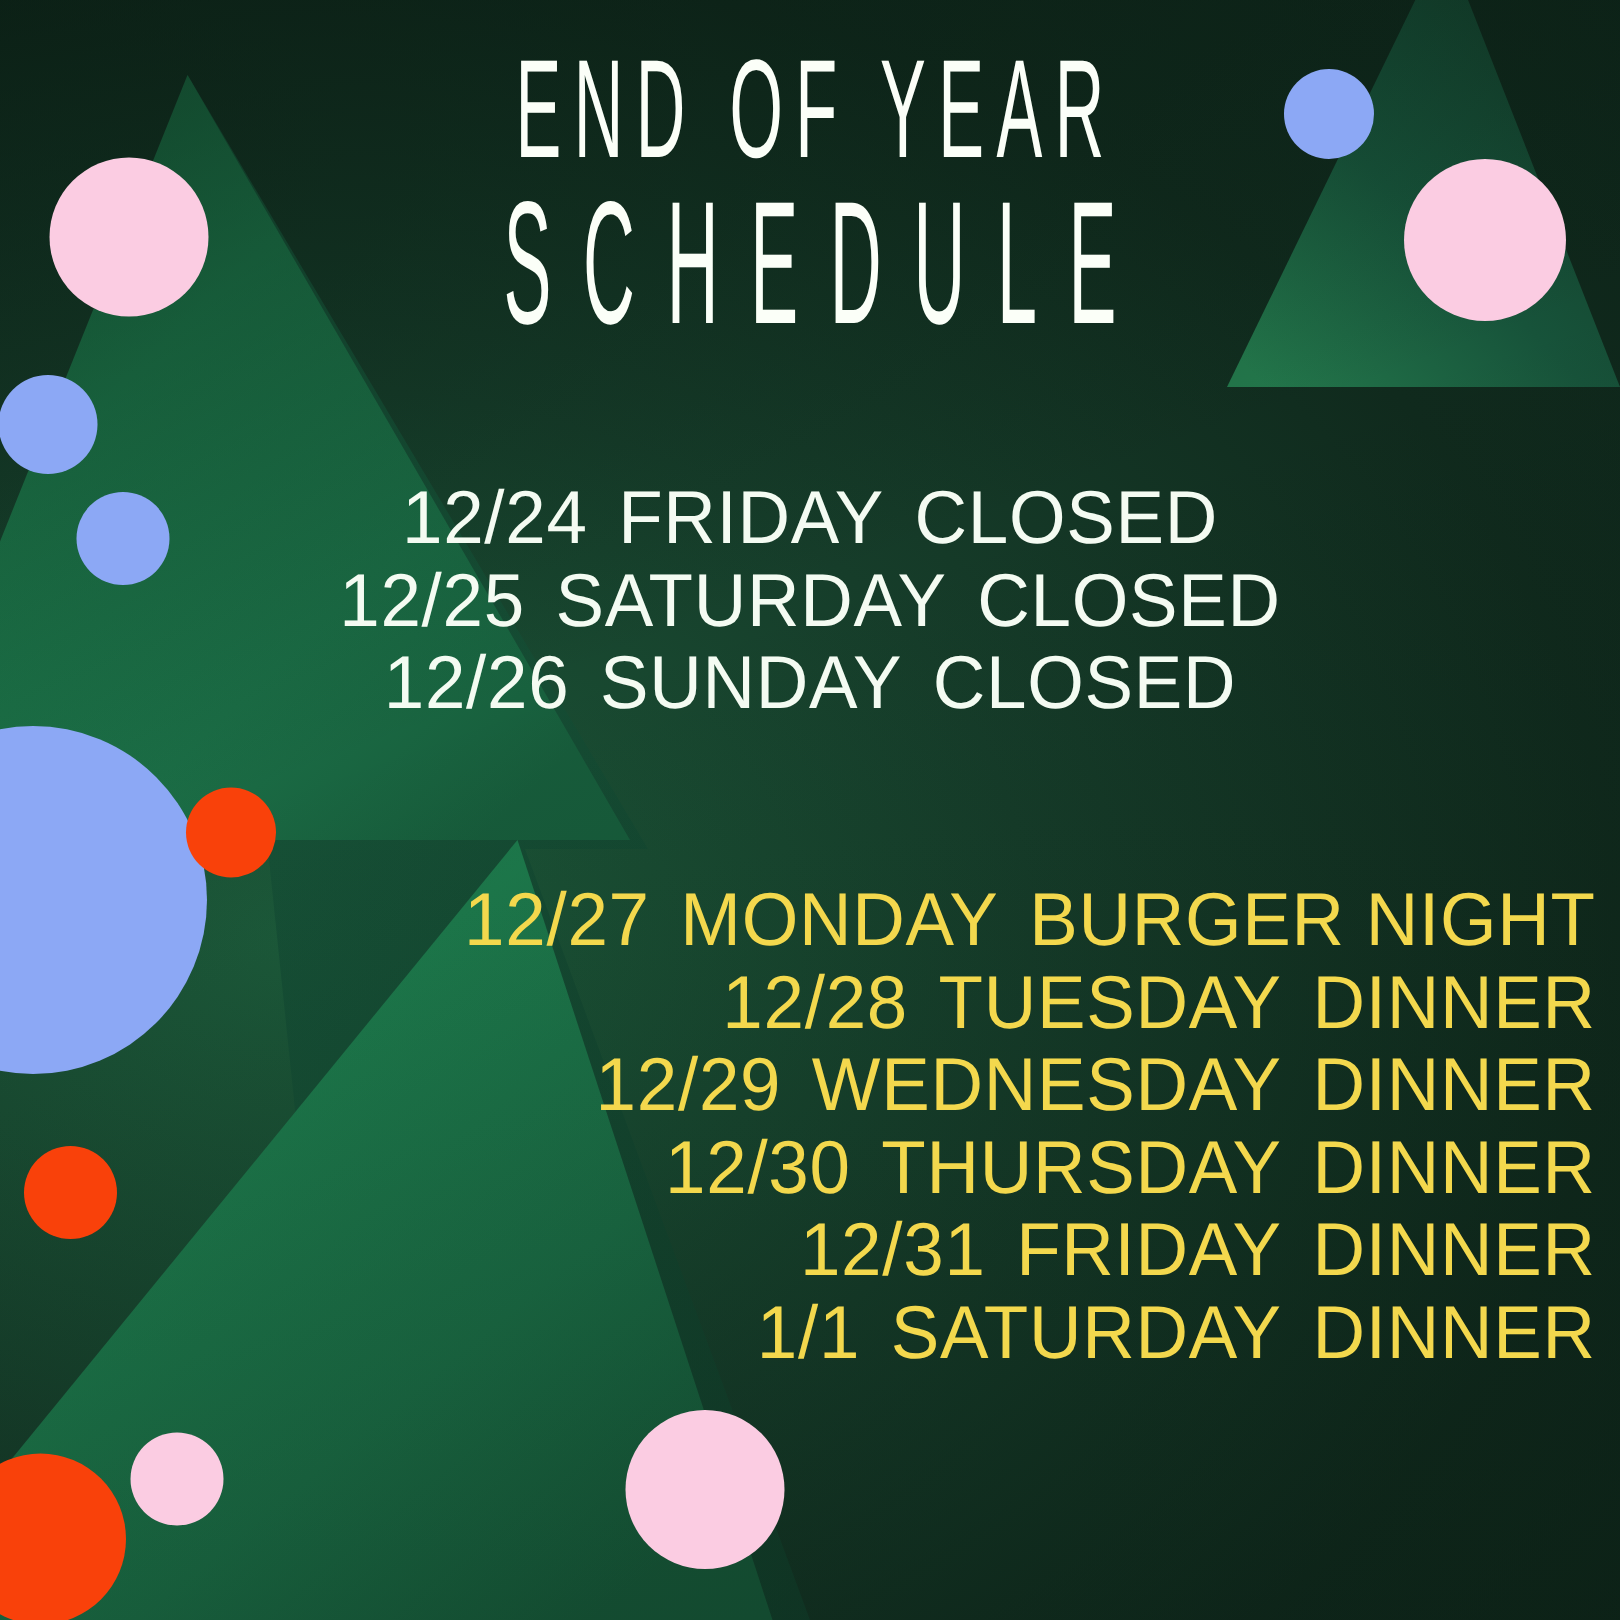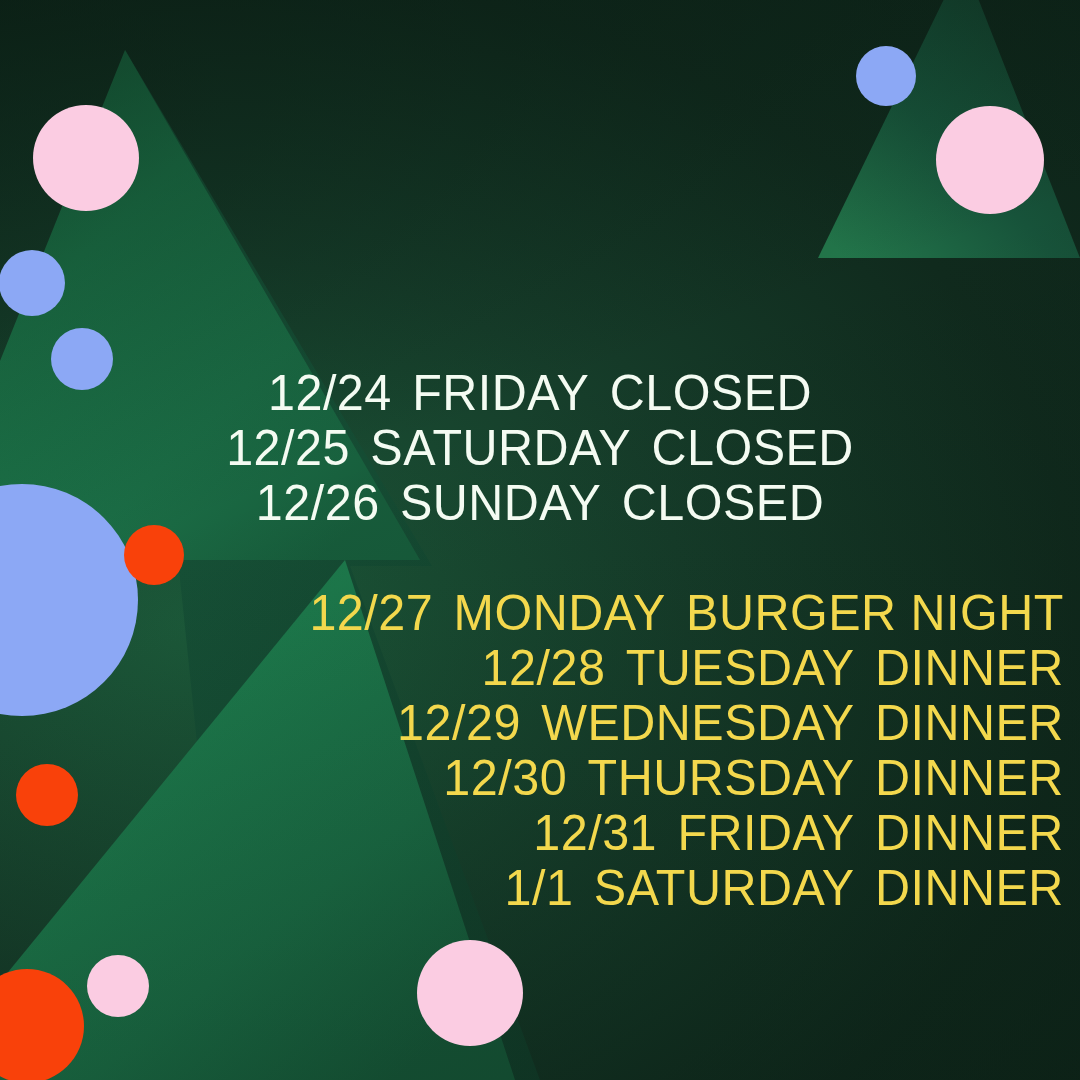--- a/index.html
+++ b/index.html
@@ -57,21 +57,21 @@
   }
   .title-line2{
     font-size:104px;
     letter-spacing:46px;
     transform:scaleX(.46) scaleY(1.12);
     margin-top:4px;
     text-indent:46px;
   }
   .closed-block{
     position:absolute;left:0;right:0;top:318px;
-    text-align:center;z-index:6;margin-top:48px;
+    text-align:center;z-index:6;
   }
   .open-block{
     position:absolute;left:0;right:0;top:586px;
     text-align:right;z-index:6;
   }
   .row{
     display:block;
     white-space:nowrap;
     line-height:1.10;
     font-weight:400;
@@ -139,20 +139,24 @@
       <div class="dot" style="left: -94px; top: 484px; width: 232px; height: 232px; background: rgb(140, 168, 245);"></div>
       <div class="dot" style="left: 124px; top: 525px; width: 60px; height: 60px; background: rgb(249, 65, 10);"></div>
       <div class="dot" style="left: 16px; top: 764px; width: 62px; height: 62px; background: rgb(249, 65, 10);"></div>
       <div class="dot" style="left: -30px; top: 969px; width: 114px; height: 114px; background: rgb(249, 65, 10);"></div>
       <div class="dot" style="left: 87px; top: 955px; width: 62px; height: 62px; background: rgb(251, 204, 226);"></div>
       <div class="dot" style="left: 417px; top: 940px; width: 106px; height: 106px; background: rgb(251, 204, 226);"></div>
       <div class="dot" style="left: 856px; top: 46px; width: 60px; height: 60px; background: rgb(140, 168, 245);"></div>
       <div class="dot" style="left: 936px; top: 106px; width: 108px; height: 108px; background: rgb(251, 204, 226);"></div>
     </div>
 
+  <div class="title-wrap">
+    <span class="title-line1">END OF YEAR</span>
+    <span class="title-line2">SCHEDULE</span>
+  </div>
 
   <div class="closed-block">
       <span class="row"><span>12/24</span><span class="sp"></span><span>FRIDAY</span><span class="sp"></span><span>CLOSED</span></span>
       <span class="row"><span>12/25</span><span class="sp"></span><span>SATURDAY</span><span class="sp"></span><span>CLOSED</span></span>
       <span class="row"><span>12/26</span><span class="sp"></span><span>SUNDAY</span><span class="sp"></span><span>CLOSED</span></span>
     </div>
 
   <div class="open-block">
       <span class="row"><span>12/27</span><span class="sp"></span><span>MONDAY</span><span class="sp"></span><span>BURGER NIGHT</span></span>
       <span class="row"><span>12/28</span><span class="sp"></span><span>TUESDAY</span><span class="sp"></span><span>DINNER</span></span>

